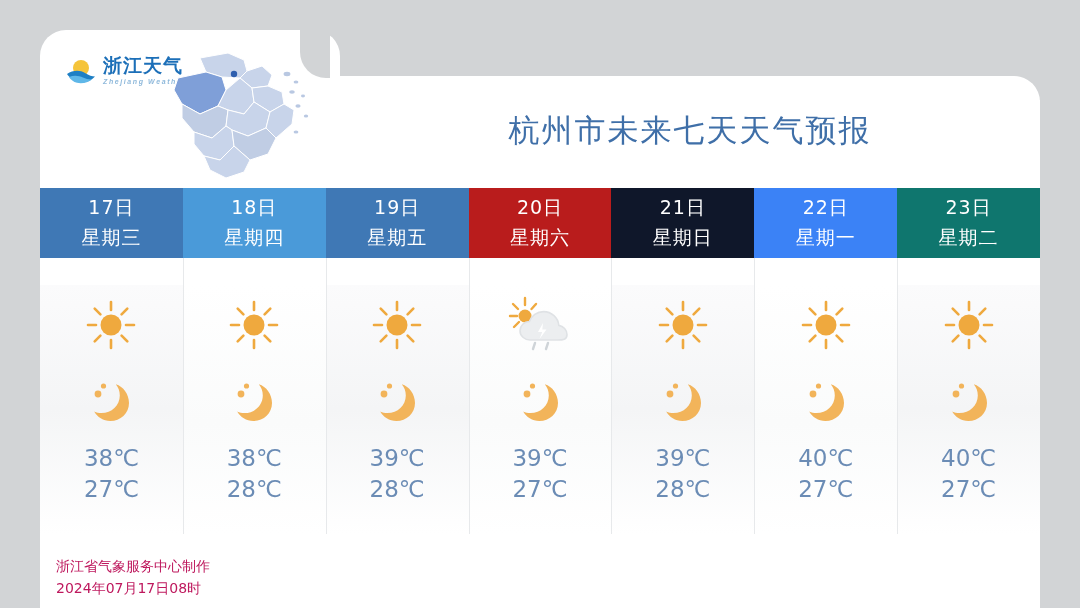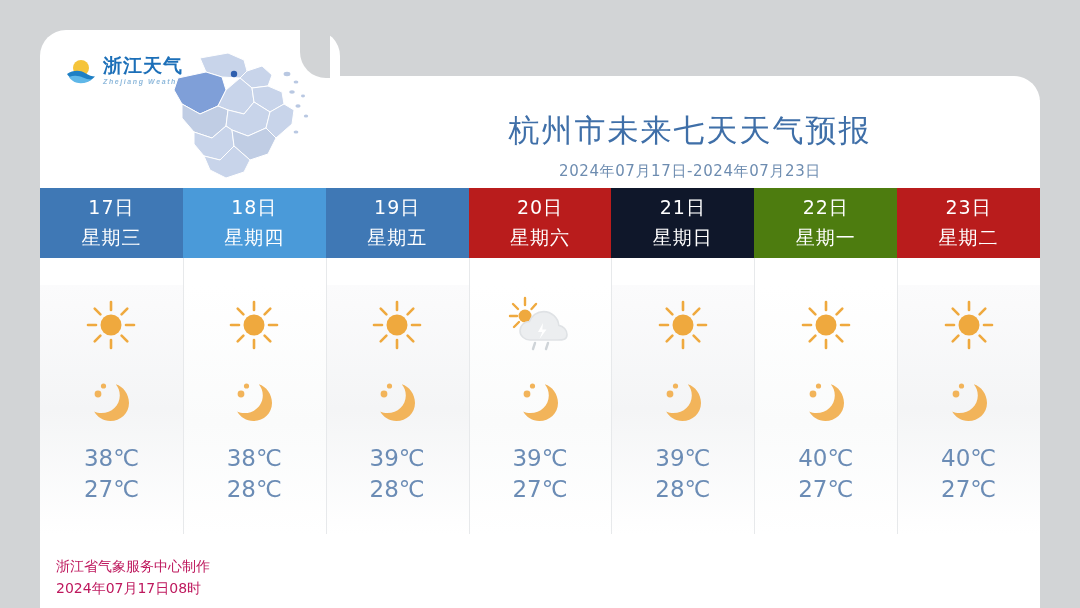--- a/index.html
+++ b/index.html
@@ -237,21 +237,20 @@
       <ellipse cx="155" cy="52" rx="2" ry="1.4"></ellipse>
       <ellipse cx="150" cy="62" rx="2.6" ry="1.7"></ellipse>
       <ellipse cx="158" cy="72" rx="2.2" ry="1.5"></ellipse>
       <ellipse cx="148" cy="88" rx="2.4" ry="1.6"></ellipse>
     </g>
   </svg>
 </div>
 
 <div id="title-block">
   <div id="page-title">杭州市未来七天天气预报</div>
-  <div id="date-range">2024年07月17日-2024年07月23日</div>
 </div>
 
 <div id="forecast">
     <div class="day-col">
       <div class="day-head" style="background: rgb(63, 120, 181);">
         <div class="d-num">17日</div>
         <div class="d-week">星期三</div>
       </div>
       <div class="day-body">
         <div class="icon-slot">
@@ -415,21 +414,21 @@
             <path d="M46 34 C46 44.5, 37.4 52, 27.4 52 C20.3 52, 14.2 48.2, 11.2 42.6 C13.4 43.6, 15.9 44.1, 18.5 44.1 C28.6 44.1, 36.8 36.2, 36.8 26.4 C36.8 22.2, 35.3 18.3, 32.8 15.3 C40.4 17.6, 46 25.2, 46 34 Z" fill="#f2b45a"></path>
           </svg>
         </div>
         <div class="temps">
           <div>39℃</div>
           <div>28℃</div>
         </div>
       </div>
     </div>
     <div class="day-col">
-      <div class="day-head" style="background: #4d7c0f;">
+      <div class="day-head" style="background: #3b82f6;">
         <div class="d-num">22日</div>
         <div class="d-week">星期一</div>
       </div>
       <div class="day-body">
         <div class="icon-slot">
           <svg width="56" height="56" viewBox="0 0 56 56">
             <circle cx="28" cy="28" r="10.5" fill="#efa93e"></circle>
             <g stroke="#efa93e" stroke-width="2.6" stroke-linecap="round">
               <line x1="28" y1="5" x2="28" y2="13"></line>
               <line x1="28" y1="43" x2="28" y2="51"></line>
@@ -449,21 +448,21 @@
             <path d="M46 34 C46 44.5, 37.4 52, 27.4 52 C20.3 52, 14.2 48.2, 11.2 42.6 C13.4 43.6, 15.9 44.1, 18.5 44.1 C28.6 44.1, 36.8 36.2, 36.8 26.4 C36.8 22.2, 35.3 18.3, 32.8 15.3 C40.4 17.6, 46 25.2, 46 34 Z" fill="#f2b45a"></path>
           </svg>
         </div>
         <div class="temps">
           <div>40℃</div>
           <div>27℃</div>
         </div>
       </div>
     </div>
     <div class="day-col">
-      <div class="day-head" style="background: #b91c1c; align-items: center;">
+      <div class="day-head" style="background: #0f766e; align-items: center;">
         <div class="d-num">23日</div>
         <div class="d-week">星期二</div>
       </div>
       <div class="day-body">
         <div class="icon-slot">
           <svg width="56" height="56" viewBox="0 0 56 56">
             <circle cx="28" cy="28" r="10.5" fill="#efa93e"></circle>
             <g stroke="#efa93e" stroke-width="2.6" stroke-linecap="round">
               <line x1="28" y1="5" x2="28" y2="13"></line>
               <line x1="28" y1="43" x2="28" y2="51"></line>

